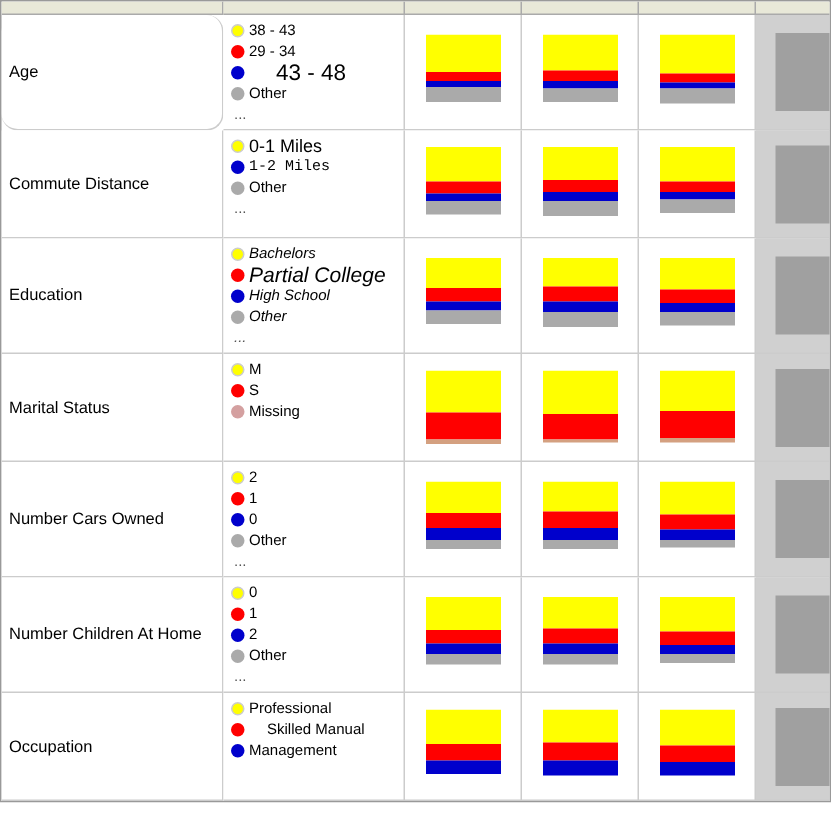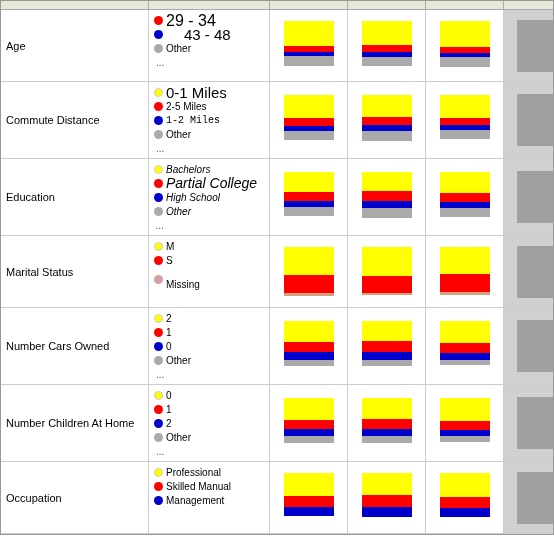--- a/index.html
+++ b/index.html
@@ -120,25 +120,29 @@
       <div></div>
     </div>
     <div class="header-cell pop">
       <div></div>
       <div></div>
     </div>
 
   </div>
 
   <div id="data-rows" class="table-grid">
-      <div class="row-attr" style="border-right: 1px solid rgb(204, 204, 204); border-bottom: 1px solid rgb(204, 204, 204); padding: 6px 5px; min-height: 72px;">Age</div>
-      <div class="row-states" style="border-right: 1px solid rgb(204, 204, 204); border-bottom: 1px solid rgb(204, 204, 204); padding: 4px 5px; min-height: 72px; background: rgb(255, 255, 255);">
-        <div class="state-item">
-          <div class="dot red"></div>
-          <span style="font-size: 16px;">29 - 34</span>
+      <div class="row-attr" style="border-right: 1px solid rgb(204, 204, 204); border-bottom: 1px solid rgb(204, 204, 204); padding: 6px 5px; min-height: 72px; border-radius: 11px;">Age</div>
+      <div class="row-states" style="border-right: 1px solid rgb(204, 204, 204); border-bottom: 1px solid rgb(204, 204, 204); padding: 4px 5px; min-height: 72px; background: rgb(255, 255, 255);">
+        <div class="state-item">
+          <div class="dot yellow"></div>
+          <span style="font-size: 10px;">38 - 43</span>
+        </div>
+        <div class="state-item">
+          <div class="dot red"></div>
+          <span style="font-size: 10px;">29 - 34</span>
         </div>
         <div class="state-item">
           <div class="dot blue"></div>
           <span style="font-size: 15px; margin-left: 18px;">43 - 48</span>
         </div>
         <div class="state-item">
           <div class="dot gray"></div>
           <span style="font-size: 10px;">Other</span>
         </div>
         <div class="ellipsis">...</div>
@@ -167,25 +171,21 @@
           <rect x="0" y="36" width="50" height="10" fill="#aaaaaa"></rect>
         </svg>
       </div>
       <div class="chart-cell missing-col">
         <div class="gray-block"></div>
       </div>
       <div class="row-attr" style="border-right: 1px solid rgb(204, 204, 204); border-bottom: 1px solid rgb(204, 204, 204); padding: 6px 5px; min-height: 72px;">Commute Distance</div>
       <div class="row-states" style="border-right: 1px solid rgb(204, 204, 204); border-bottom: 1px solid rgb(204, 204, 204); padding: 4px 5px; min-height: 72px; background: rgb(255, 255, 255);">
         <div class="state-item">
           <div class="dot yellow"></div>
-          <span style="font-size: 15px;">0-1 Miles</span>
-        </div>
-        <div class="state-item">
-          <div class="dot red"></div>
-          <span style="font-size: 10px;">2-5 Miles</span>
+          <span style="font-size: 12px;">0-1 Miles</span>
         </div>
         <div class="state-item">
           <div class="dot blue"></div>
           <span style="font-size: 10px; font-family: Liberation Mono, monospace;">1-2 Miles</span>
         </div>
         <div class="state-item">
           <div class="dot gray"></div>
           <span style="font-size: 10px;">Other</span>
         </div>
         <div class="ellipsis">...</div>
@@ -269,21 +269,21 @@
         <div class="state-item">
           <div class="dot yellow"></div>
           <span style="font-size: 10px;">M</span>
         </div>
         <div class="state-item">
           <div class="dot red"></div>
           <span style="font-size: 10px;">S</span>
         </div>
         <div class="state-item">
           <div class="dot pink"></div>
-          <span style="font-size: 10px; margin-top: 10px;">Missing</span>
+          <span style="font-size: 10px;">Missing</span>
         </div>
       </div>
       <div class="chart-cell">
         <svg width="50" height="50">
           <rect x="0" y="0" width="50" height="28" fill="#ffff00"></rect>
           <rect x="0" y="28" width="50" height="18" fill="#ff0000"></rect>
           <rect x="0" y="46" width="50" height="3" fill="#d4a080"></rect>
         </svg>
       </div>
       <div class="chart-cell">
@@ -398,21 +398,21 @@
         <div class="gray-block"></div>
       </div>
       <div class="row-attr" style="border-right: 1px solid rgb(204, 204, 204); border-bottom: 1px solid rgb(204, 204, 204); padding: 6px 5px; min-height: 72px;">Occupation</div>
       <div class="row-states" style="border-right: 1px solid rgb(204, 204, 204); border-bottom: 1px solid rgb(204, 204, 204); padding: 4px 5px; min-height: 72px; background: rgb(255, 255, 255);">
         <div class="state-item">
           <div class="dot yellow"></div>
           <span style="font-size: 10px;">Professional</span>
         </div>
         <div class="state-item">
           <div class="dot red"></div>
-          <span style="font-size: 10px;">Skilled Manual</span>
+          <span style="font-size: 10px; margin-left: 12px;">Skilled Manual</span>
         </div>
         <div class="state-item">
           <div class="dot blue"></div>
           <span style="font-size: 10px;">Management</span>
         </div>
       </div>
       <div class="chart-cell">
         <svg width="50" height="50">
           <rect x="0" y="0" width="50" height="23" fill="#ffff00"></rect>
           <rect x="0" y="23" width="50" height="11" fill="#ff0000"></rect>

